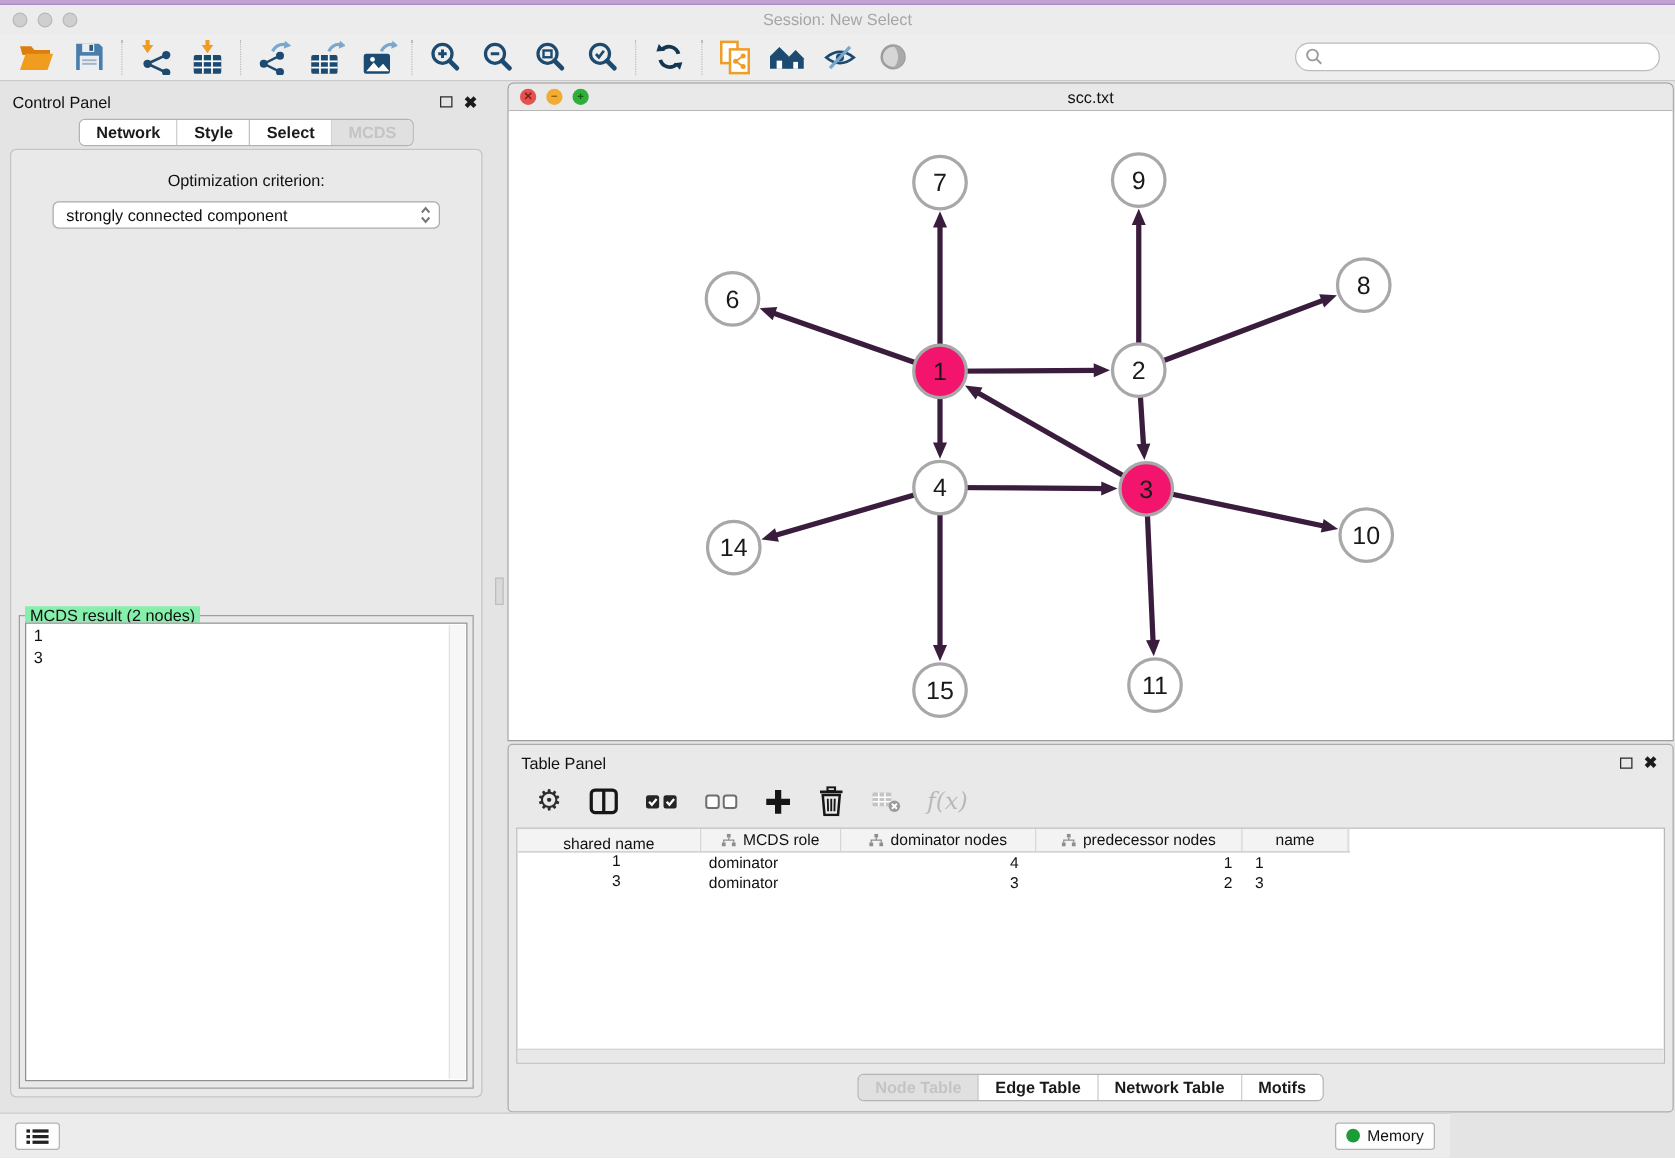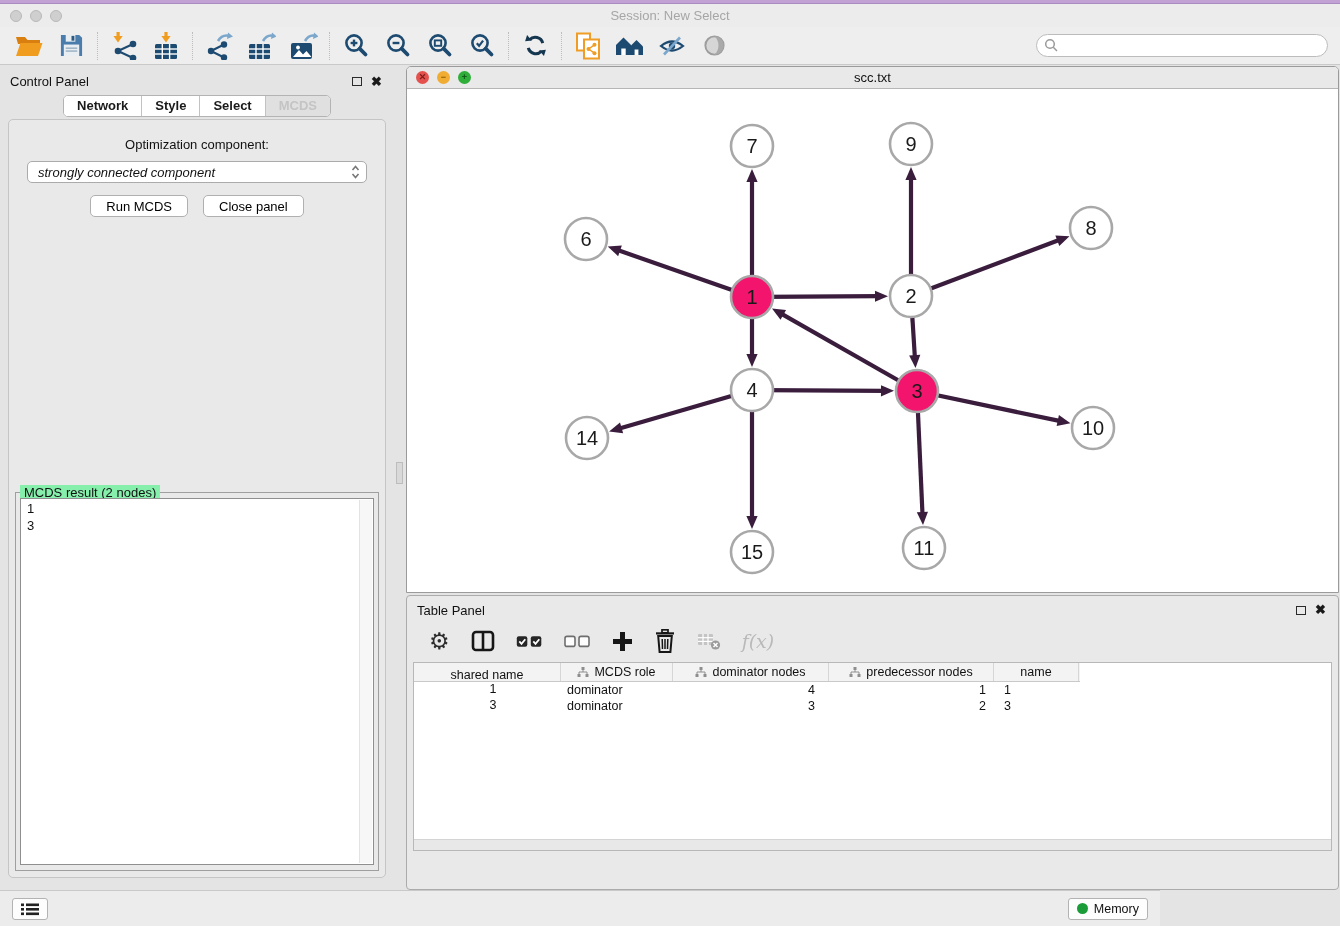--- a/index.html
+++ b/index.html
@@ -31,22 +31,22 @@
   .close-x { font-size:13px; font-weight:bold; color:#1a1a1a; line-height:10px; }
   .cp-tabs { display:flex; justify-content:center; margin-top:2px; }
   .seg-group { display:inline-flex; border:1px solid #b3b3b3; border-radius:5px; overflow:hidden; background:#fff; }
   .seg { padding:2px 13px; font-size:13px; font-weight:600; background:#fff; border-right:1px solid #c2c2c2;
          color:#1a1a1a; line-height:16px; }
   .seg:last-child { border-right:none; }
   .seg-sel { background:#e0e0e0; color:#c4c4c4; }
   .cp-content { position:absolute; left:8px; right:8px; top:53px; bottom:12px;
                 background:#e9e9e9; border:1px solid #c5c5c5; border-radius:5px; }
   .opt-label { text-align:center; margin-top:17px; font-size:13px; }
-  .select { width:340px; height:22px; margin:9px auto 0; background:#fff; border:1px solid #ababab;
-            border-radius:5px; display:flex; align-items:center; padding:0 6px 0 10px; font-size:13px;font-style:italic; }
+  .select { width:310px; height:22px; margin:9px auto 0; background:#fff; border:1px solid #ababab;
+            border-radius:5px; display:flex; align-items:center; padding:0 6px 0 10px; font-size:13px; }
   .select .chev { margin-left:auto; display:flex; }
   .btn-row { display:flex; justify-content:center; gap:15px; margin-top:12px; }
   .btn { background:#fff; border:1px solid #b0b0b0; border-radius:5px; height:22px; padding:0 15px;
          font-size:13px; display:inline-flex; align-items:center; font-family:"Liberation Sans", sans-serif; }
   .groupbox { position:absolute; left:6px; right:6px; top:372px; bottom:6px;
               border:1px solid #9f9f9f; background:#e9e9e9; }
   .groupbox-legend { position:absolute; top:-8px; left:4px; background:#86efac; padding:0 4px; font-size:13px; }
   .result-box { position:absolute; left:4px; right:4px; top:5px; bottom:5px; background:#fff;
                 border:1px solid #8f8f8f; }
   .result-text { white-space:pre; font-size:13px; line-height:17px; padding:1px 0 0 6px; }
@@ -283,33 +283,29 @@
   </div>
   <div class="cp-tabs">
     <span class="seg-group" id="cp-tabs">
         <span class="seg">Network</span>
         <span class="seg">Style</span>
         <span class="seg">Select</span>
         <span class="seg seg-sel">MCDS</span>
       </span>
   </div>
   <div class="cp-content">
-    <div class="opt-label">Optimization component:</div>
+    <div class="opt-label">Optimization criterion:</div>
     <div class="select">
       <span>strongly connected component</span>
       <span class="chev">
         <svg width="9" height="16" viewBox="0 0 9 16">
             <path d="M1.5 6L4.5 2.5 7.5 6" fill="none" stroke="#777" stroke-width="1.6"></path>
             <path d="M1.5 10L4.5 13.5 7.5 10" fill="none" stroke="#777" stroke-width="1.6"></path>
           </svg>
       </span>
-    </div>
-    <div class="btn-row">
-      <button class="btn">Run MCDS</button>
-      <button class="btn">Close panel</button>
     </div>
     <div class="groupbox">
       <span class="groupbox-legend">MCDS result (2 nodes)</span>
       <div class="result-box">
         <div class="result-text" id="result-text">1
 3</div>
         <div class="result-scroll"></div>
       </div>
     </div>
   </div>
@@ -531,20 +527,28 @@
         <div class="trow">
           <div class="tcell c0">3</div>
           <div class="tcell c1">dominator</div>
           <div class="tcell c2">3</div>
           <div class="tcell c3">2</div>
           <div class="tcell c4">3</div>
         </div>
       </div>
     <div class="tp-scroll"></div>
   </div>
+  <div class="tp-tabs">
+    <span class="seg-group" id="tp-tabs">
+        <span class="seg seg-sel">Node Table</span>
+        <span class="seg">Edge Table</span>
+        <span class="seg">Network Table</span>
+        <span class="seg">Motifs</span>
+      </span>
+  </div>
 </div>
 
 <div id="status-bar">
   <span class="sb-btn">
     <svg width="18" height="14" viewBox="0 0 18 14">
         <g fill="#222">
           <rect x="0" y="1.5" width="3" height="2.6"></rect>
           <rect x="5" y="1.5" width="13" height="2.6"></rect>
           <rect x="0" y="6" width="3" height="2.6"></rect>
           <rect x="5" y="6" width="13" height="2.6"></rect>

